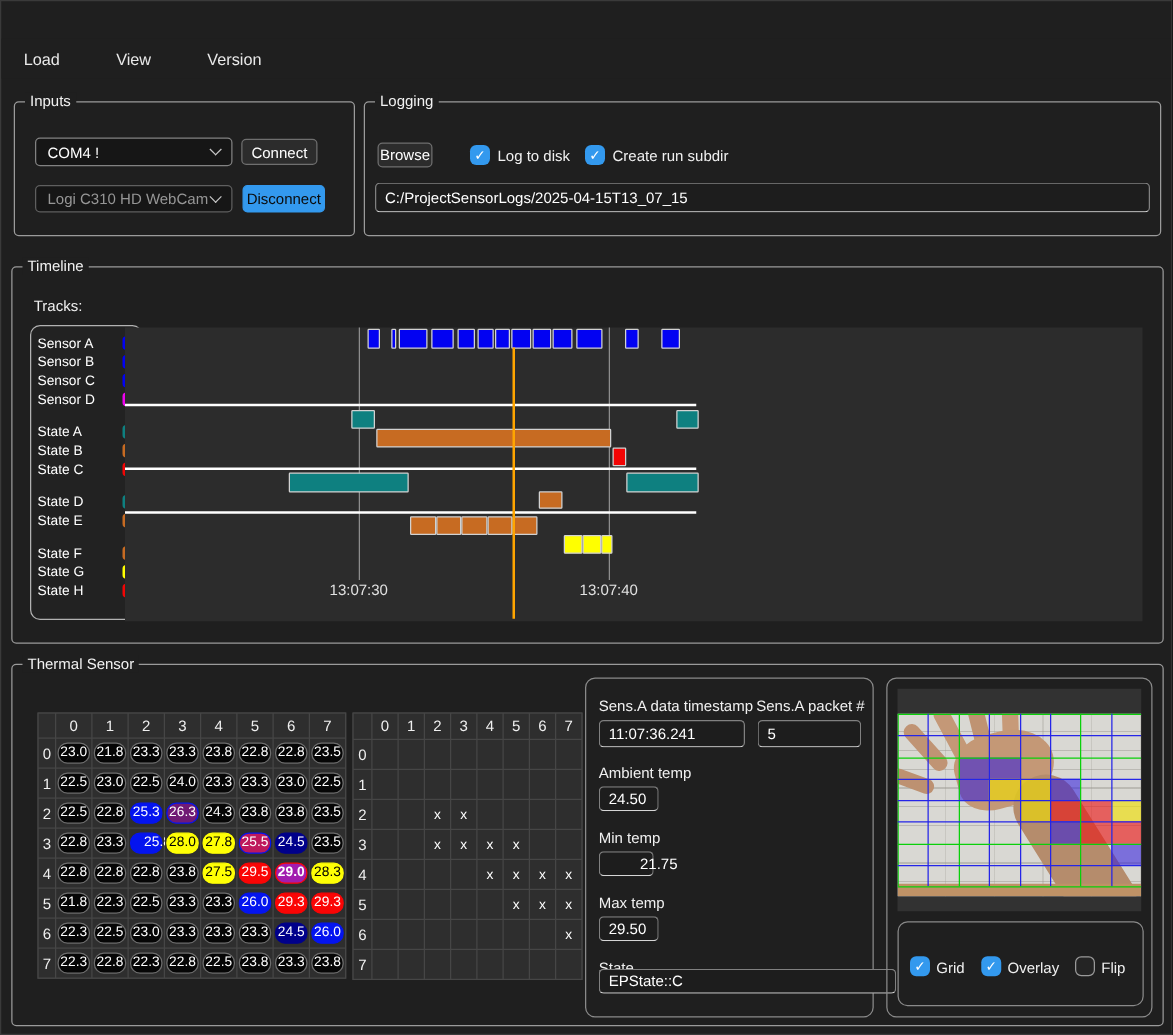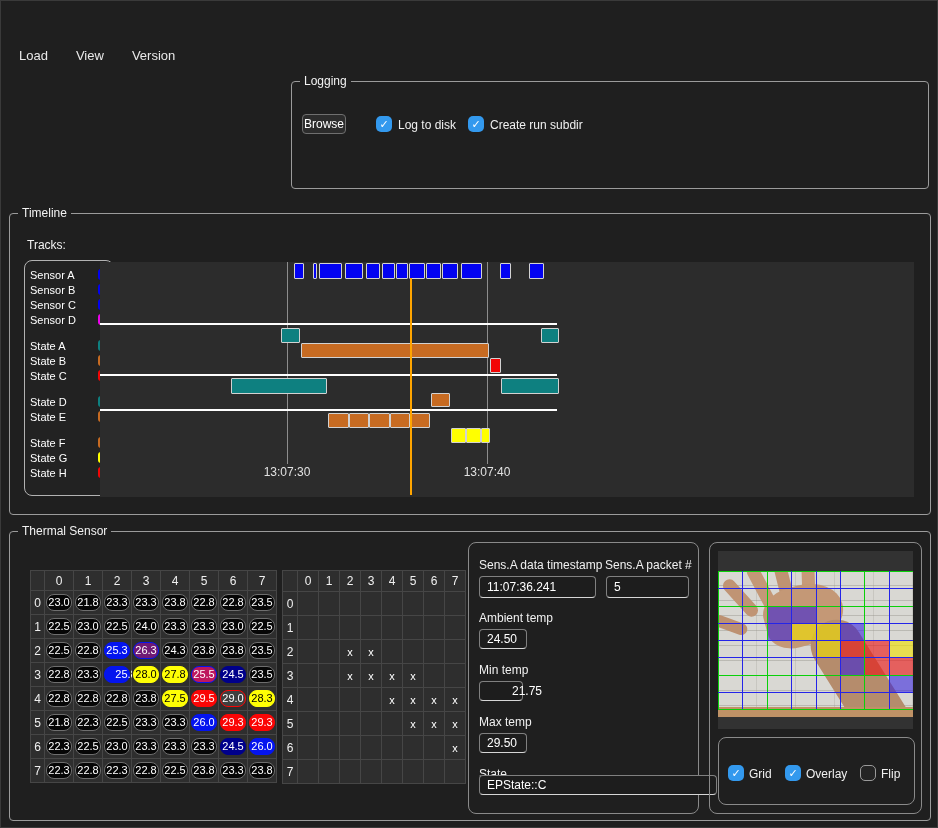--- a/index.html
+++ b/index.html
@@ -10,21 +10,21 @@
   .titlebar{position:absolute;left:0;top:0;right:0;height:30px;background:#131313;display:flex;align-items:center;padding-left:12px;}
   .app-icon{width:14px;height:14px;position:relative;margin-right:9px;}
   .app-icon::before{content:"";position:absolute;left:1px;top:1px;width:4px;height:4px;background:#d21ad2;
     box-shadow:5px 1px #8a0f8a,9px 4px #d21ad2,0px 5px #b013b0,5px 6px #e435e4,9px 8px #8a0f8a,2px 9px #d21ad2,6px 10px #b013b0;}
   .title-text{font-size:12px;color:#f2f2f2;}
   .win-btns{position:absolute;right:0;top:0;height:30px;display:flex;}
   .win-btn{width:46px;height:30px;display:flex;align-items:center;justify-content:center;color:#fff;font-size:14px;}
   .min-glyph{display:block;width:10px;height:1px;background:#fff;}
   .max-glyph{display:block;width:10px;height:10px;border:1px solid #fff;}
   
-  .menubar{position:absolute;left:0;top:30px;right:0;height:32px;display:flex;align-items:flex-end;padding-left:18px;background:#1f1f1f;}
+  .menubar{position:absolute;left:0;top:30px;right:0;height:32px;display:flex;align-items:center;padding-left:18px;background:#1f1f1f;gap:17px;}
   .menu-item{font-size:13px;color:#e9e9e9;margin-right:28px;}
   
   .gb{position:absolute;border:1px solid #9b9b9b;border-radius:4px;}
   .gb-title{position:absolute;top:-8px;left:8px;background:#1f1f1f;padding:0 4px;font-size:12px;color:#f2f2f2;}
   
   .combo{position:absolute;display:flex;align-items:center;justify-content:space-between;padding:0 9px;
     background:#161616;border:1px solid #828282;border-radius:4px;font-size:12px;color:#fff;}
   .combo.disabled{color:#969696;border-color:#5f5f5f;}
   .chev{width:7px;height:7px;border-right:1.4px solid #c8c8c8;border-bottom:1.4px solid #c8c8c8;transform:rotate(45deg);margin-top:-4px;}
   .btn{position:absolute;display:flex;align-items:center;justify-content:center;background:#2c2c2c;
@@ -84,28 +84,42 @@
 
 <div class="window">
 
 
   <div class="menubar" id="menubar">
       <div class="menu-item">Load</div>
       <div class="menu-item">View</div>
       <div class="menu-item">Version</div>
     </div>
 
+  <div class="gb" style="left:10px;top:80px;width:273px;height:108px;">
+    <span class="gb-title">Inputs</span>
+    <div class="combo" style="left:16px;top:28px;width:158px;height:23px;">
+      <span>COM4 !</span>
+      <span class="chev"></span>
+    </div>
+    <div class="btn" style="left:181px;top:29px;width:61px;height:21px;">Connect</div>
+    <div class="combo disabled" style="left:16px;top:66px;width:158px;height:22px;">
+      <span>Logi C310 HD WebCam</span>
+      <span class="chev"></span>
+    </div>
+    <div class="btn accent" style="left:182px;top:66px;width:66px;height:22px;">Disconnect</div>
+  </div>
 
   <div class="gb" style="left:290px;top:80px;width:638px;height:108px;">
     <span class="gb-title">Logging</span>
     <div class="btn" style="left:10px;top:32px;width:44px;height:20px;">Browse</div>
     <span class="cb checked" style="position:absolute;left:84px;top:34px;">✓</span>
     <span class="cb-label" style="position:absolute;left:106px;top:36px;">Log to disk</span>
     <span class="cb checked" style="position:absolute;left:176px;top:34px;">✓</span>
     <span class="cb-label" style="position:absolute;left:198px;top:36px;">Create run subdir</span>
+    <div class="field" style="left:8px;top:64px;width:620px;height:24px;">C:/ProjectSensorLogs/2025-04-15T13_07_15</div>
   </div>
 
   <div class="gb" style="left:8px;top:212px;width:922px;height:302px;">
     <span class="gb-title">Timeline</span>
     <span class="tracks-label">Tracks:</span>
     <div class="legend" id="legend">
         <div class="lg-group">
           <div class="lg-item">
             <span class="lg-label">Sensor A</span>
             <span class="chip" style="background: rgb(2, 2, 242);"></span>
@@ -328,21 +342,21 @@
         <div class="g-cell">
           <span class="pill" style="background: rgb(6, 6, 6); color: rgb(255, 255, 255); border: 1px solid rgb(110, 110, 110);">23.8</span>
         </div>
         <div class="g-cell">
           <span class="pill" style="background: rgb(255, 255, 5); color: rgb(0, 0, 0); border: 1px solid rgb(255, 255, 5);">27.5</span>
         </div>
         <div class="g-cell">
           <span class="pill" style="background: rgb(250, 5, 5); color: rgb(255, 255, 255); border: 1px solid rgb(250, 5, 5);">29.5</span>
         </div>
         <div class="g-cell">
-          <span class="pill" style="background: #404040; color: rgb(255, 255, 255); border: 1px solid rgb(250, 5, 5);">29.0</span>
+          <span class="pill" style="background: #a21caf; color: rgb(255, 255, 255); border: 1px solid rgb(250, 5, 5); font-weight: bold;">29.0</span>
         </div>
         <div class="g-cell">
           <span class="pill" style="background: rgb(255, 255, 5); color: rgb(0, 0, 0); border: 1px solid rgb(255, 255, 5);">28.3</span>
         </div>
         <div class="g-head">5</div>
         <div class="g-cell">
           <span class="pill" style="background: rgb(6, 6, 6); color: rgb(255, 255, 255); border: 1px solid rgb(110, 110, 110);">21.8</span>
         </div>
         <div class="g-cell">
           <span class="pill" style="background: rgb(6, 6, 6); color: rgb(255, 255, 255); border: 1px solid rgb(110, 110, 110);">22.3</span>

